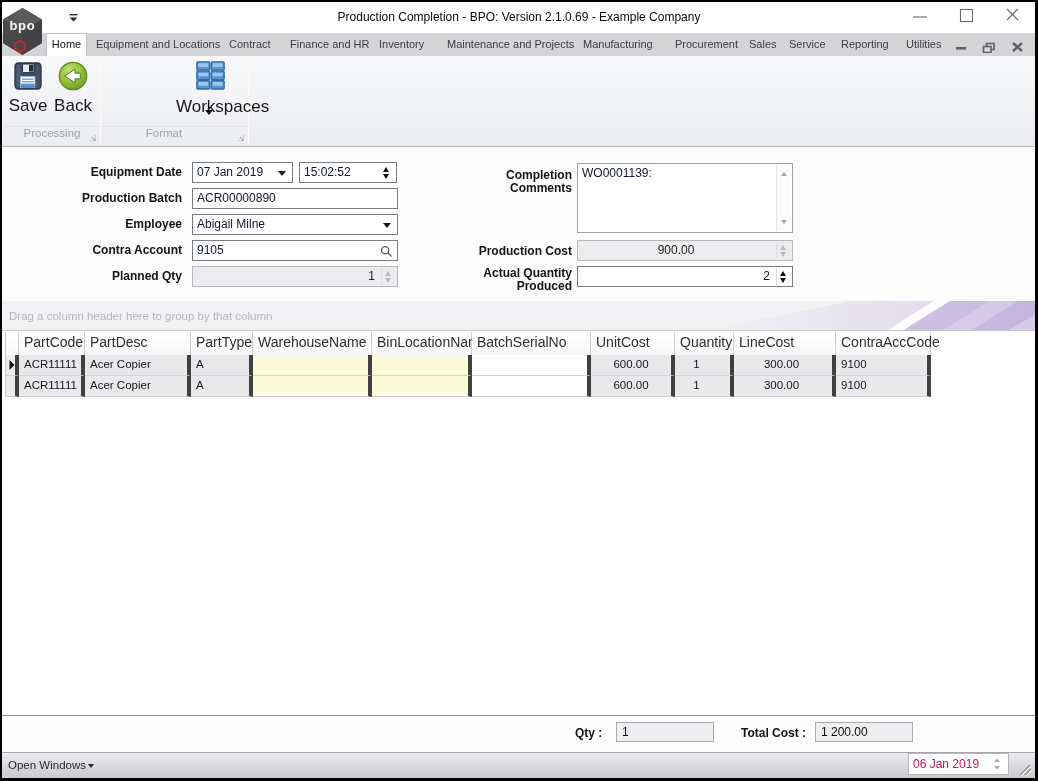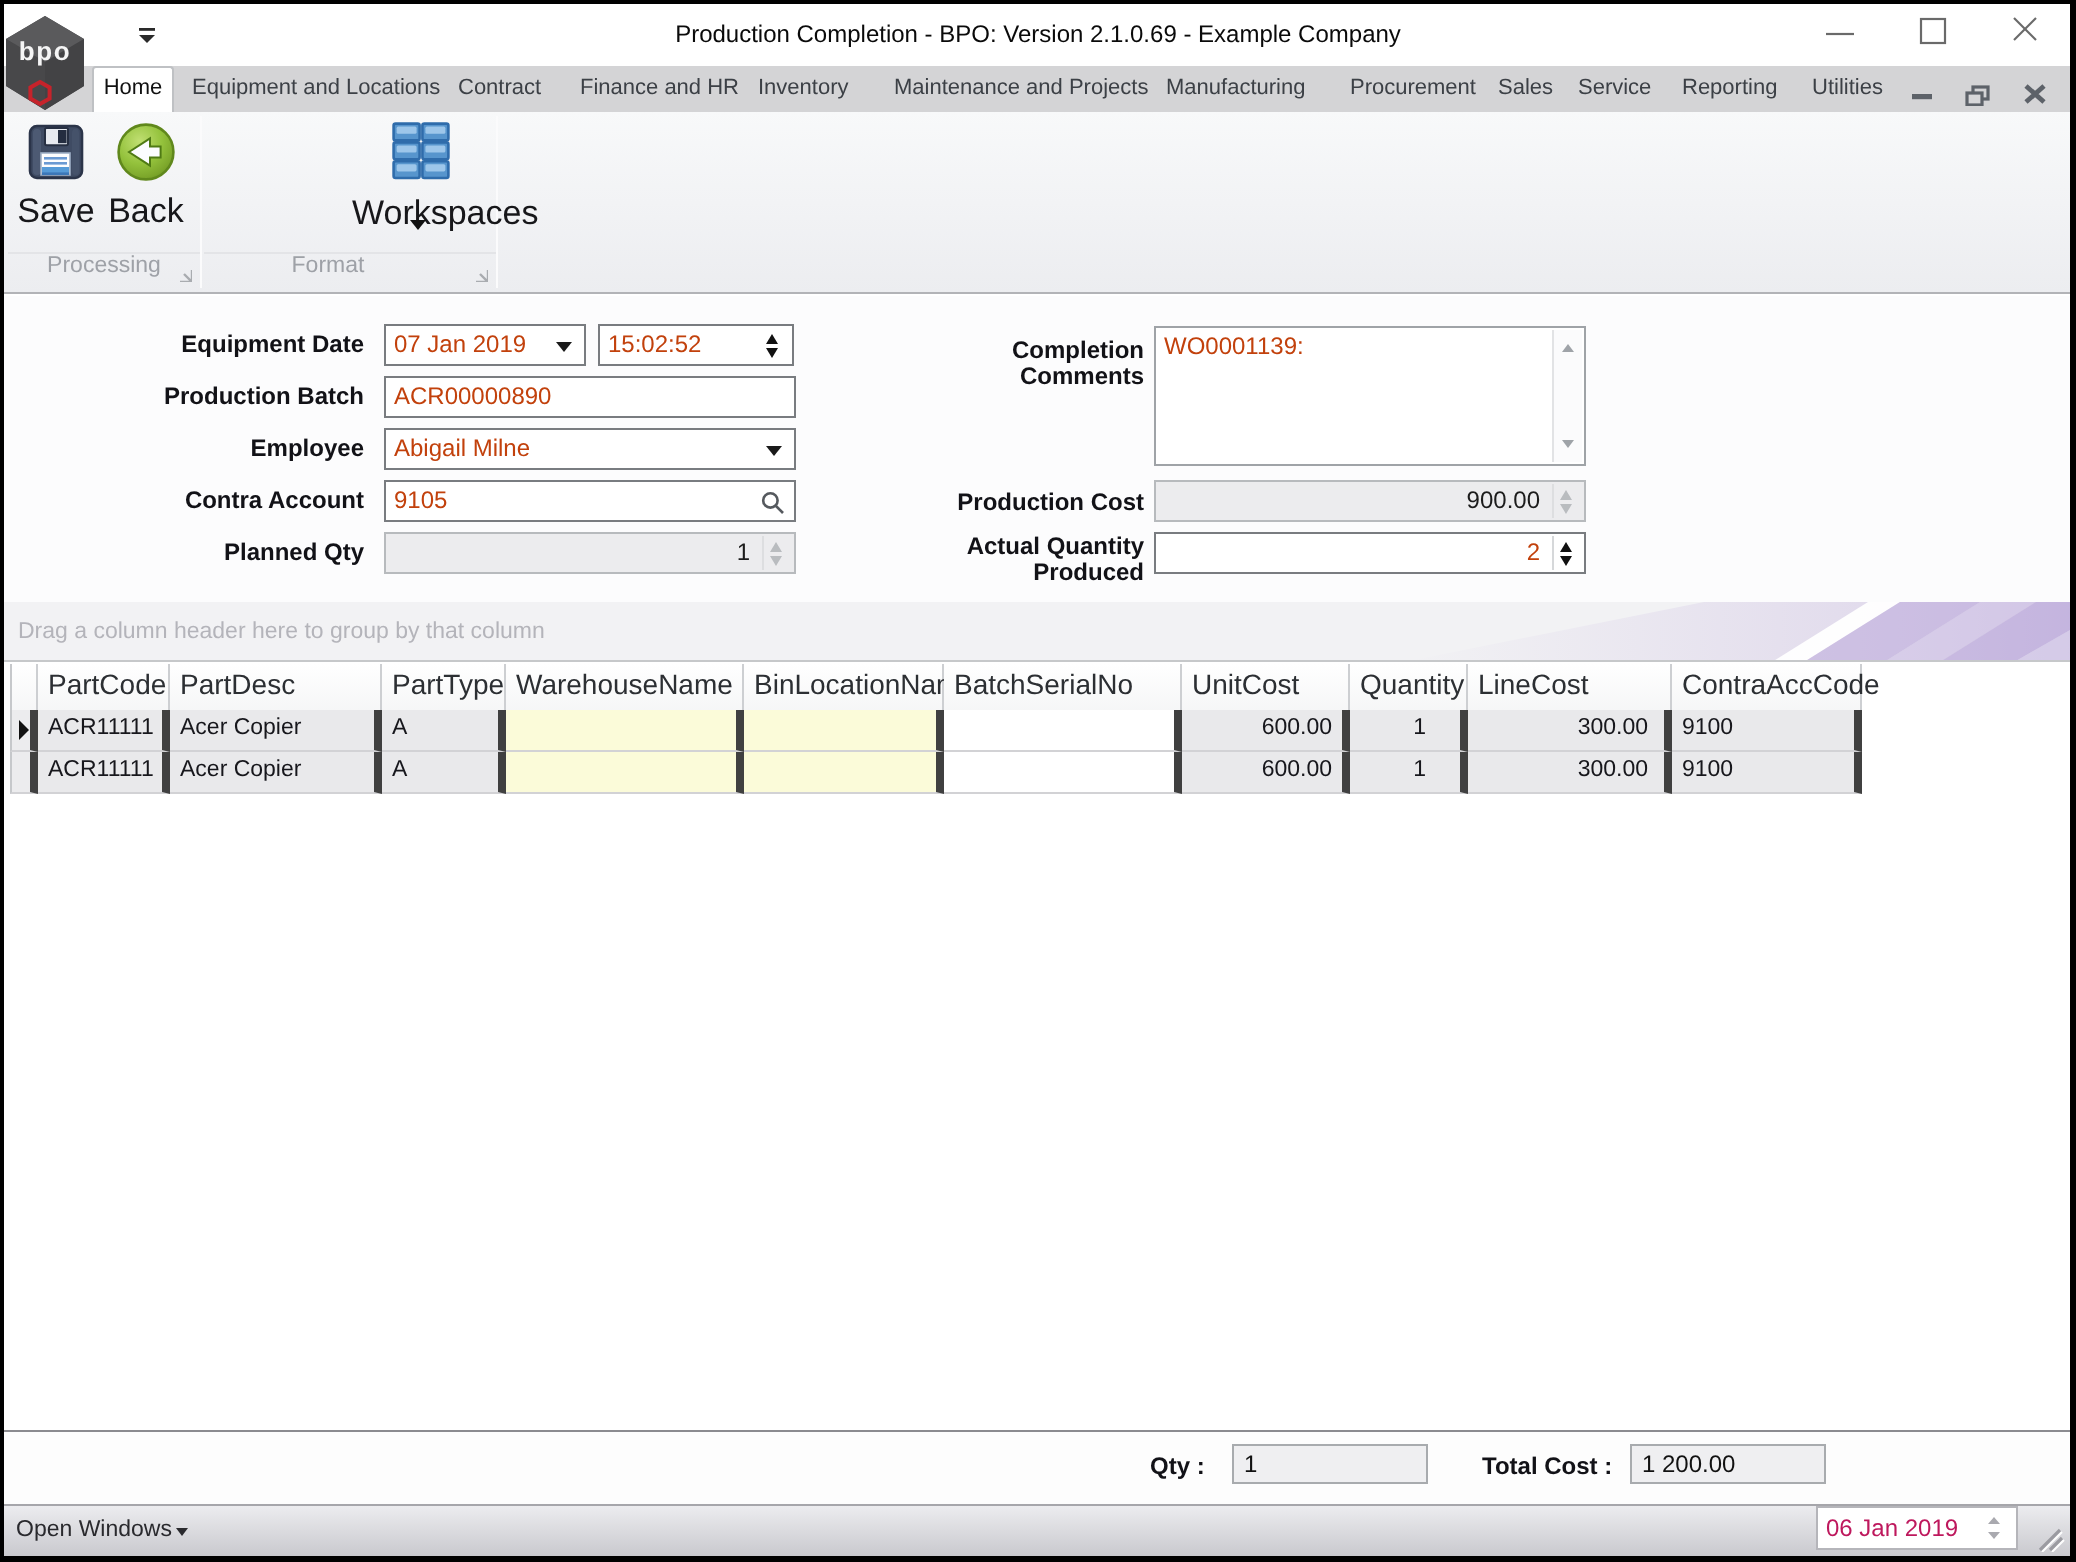--- a/index.html
+++ b/index.html
@@ -19,37 +19,37 @@
 .tab{position:absolute;top:0;height:23px;line-height:23px;font-size:11px;color:#3c4046;letter-spacing:0px;white-space:nowrap}
 #hometab{left:46px;top:33px;width:41px;height:23px;background:#fff;border:1px solid #bfc1c4;border-bottom:none;border-radius:2px 2px 0 0;text-align:center;color:#111;z-index:2}
 
 .rsep{position:absolute;top:2px;height:86px;width:1px;background:#c9cbce;border-right:1px solid #fbfbfc}
 .rbtn{position:absolute;top:6px;text-align:center;font-size:17px;color:#17171a}
 .rbtn .ic{display:block;margin:0 auto 6px}
 .rcap{position:absolute;top:70px;height:17px;font-size:11.5px;color:#9ea1a7;text-align:center;border-top:1px solid #e3e4e7}
 .launch{position:absolute;width:7px;height:7px}
 
 .flab{position:absolute;font-size:12px;font-weight:bold;color:#121217;text-align:right;line-height:13px}
-.fld{position:absolute;background:#fff;border:1px solid #797c80;font-size:12px;color:#c2410c;line-height:19px;padding-left:4px;white-space:nowrap}
+.fld{position:absolute;background:#fff;border:1px solid #797c80;font-size:12px;color:#0f172a;line-height:19px;padding-left:4px;white-space:nowrap}
 .fld.dis{background:#ececee;border-color:#b7babd;color:#1c1c1c}
 .dda{position:absolute;width:0;height:0;border:4px solid transparent;border-top:5px solid #1a1a1a}
 .spin{position:absolute;right:1px;top:1px;bottom:1px;width:15px;background:#fff;border-left:1px solid #d6d8da}
 .spin .u{position:absolute;left:3px;top:2.5px;width:0;height:0;border:3.5px solid transparent;border-top:none;border-bottom:5px solid #111}
 .spin .d{position:absolute;left:3px;bottom:2.5px;width:0;height:0;border:3.5px solid transparent;border-bottom:none;border-top:5px solid #111}
 .spin.dis{background:#ececee;border-left:1px solid #dddee0}
 .spin.dis .u{border-bottom-color:#b9bcbf}
 .spin.dis .d{border-top-color:#b9bcbf}
 
 #gpanel{left:0;top:0;width:1033px;height:30px;background:#f2f2f4;border-bottom:1px solid #c6c8ca;overflow:hidden}
 #gpanel .txt{position:absolute;left:7px;top:9px;font-size:11.5px;color:#b4b4ba}
 .hcell{position:absolute;top:31px;height:33px;background:linear-gradient(#ffffff,#f2f3f4);border-right:1px solid #cdcfd2;border-bottom:1px solid #c6c8cb;font-size:14px;color:#2c2f33;line-height:21px;padding-left:5px}
 .dcell{position:absolute;height:21px;background:#e9e9eb;border-right:4px solid #404040;border-bottom:1px solid #d2d2d5;font-size:11.5px;color:#17171c;line-height:19px;padding:0 5px;white-space:nowrap}
 .dcell.y{background:#fbfbd9}
 .dcell.w{background:#fff}
-.dcell.num{text-align:right}
+.dcell.num{text-align:center}
 
 .blab{position:absolute;font-size:12px;font-weight:bold;color:#121217}
 .bfld{position:absolute;height:20px;background:#efeff1;border:1px solid #a8abae;font-size:12px;color:#111;line-height:18px;padding-left:5px}
 </style></head>
 <body>
 
 <div class="b" style="left:0;top:0;width:1038px;height:2px"></div>
 <div class="b" style="left:0;top:778px;width:1038px;height:3px"></div>
 <div class="b" style="left:0;top:0;width:2px;height:781px"></div>
 <div class="b" style="left:1035px;top:0;width:3px;height:781px"></div>
@@ -176,21 +176,21 @@
   <div class="spin dis">
       <div class="u"></div>
       <div class="d"></div>
     </div></div>
 
 <div class="fld" style="left:577px;top:163px;width:216px;height:70px;border-color:#9fa3a7">WO0001139:
   <div style="position:absolute;right:1px;top:1px;bottom:1px;width:15px;background:#fbfbfc;border-left:1px solid #e2e3e5">
     <div style="position:absolute;left:4px;top:4px;width:0;height:0;border:3.5px solid transparent;border-bottom:4.5px solid #9fa3a8"></div>
     <div style="position:absolute;left:4px;bottom:4px;width:0;height:0;border:3.5px solid transparent;border-top:4.5px solid #9fa3a8"></div>
   </div></div>
-<div class="fld dis" style="left:577px;top:240px;width:216px;height:21px;text-align:right;padding-right:22px">900.00
+<div class="fld dis" style="left:577px;top:240px;width:216px;height:21px;text-align:center;padding-right:22px">900.00
   <div class="spin dis">
       <div class="u"></div>
       <div class="d"></div>
     </div></div>
 <div class="fld" style="left:577px;top:266px;width:216px;height:21px;text-align:right;padding-right:22px">2
   <div class="spin">
       <div class="u"></div>
       <div class="d"></div>
     </div></div>
 

